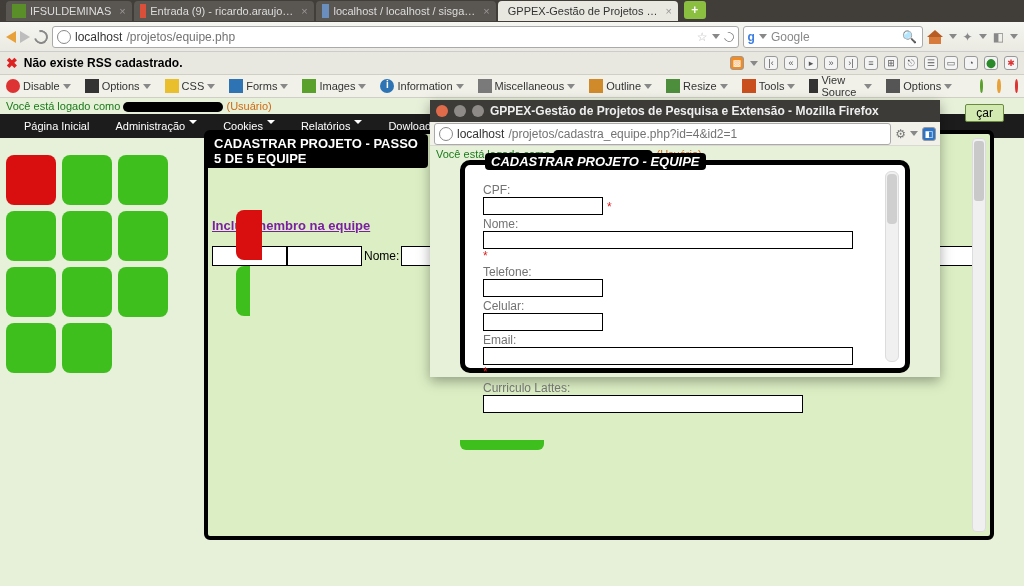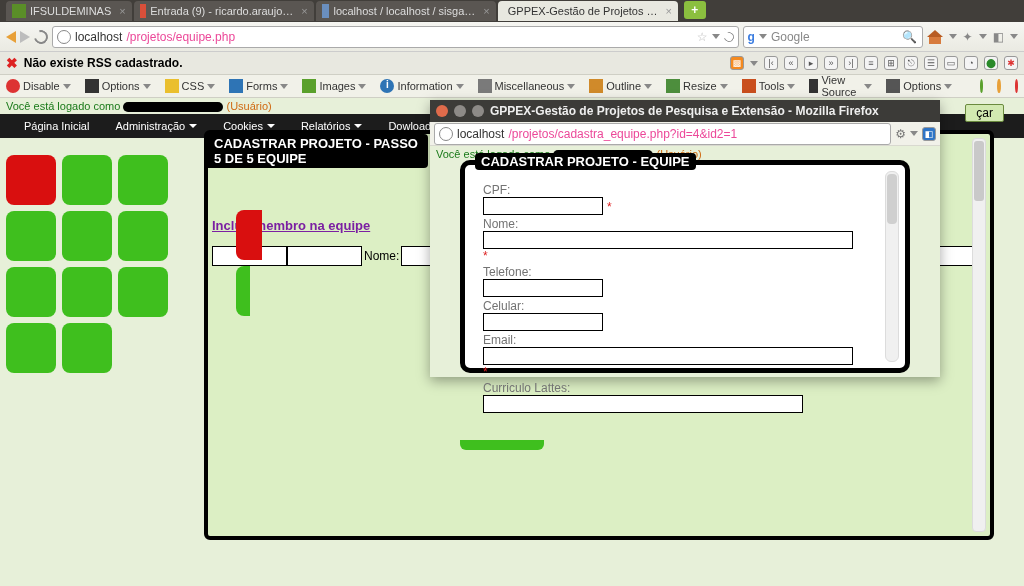--- a/index.html
+++ b/index.html
@@ -20,21 +20,21 @@
 
   
   .navbar { height: 30px; background: linear-gradient(#f6f6f2,#eaeae2); display: flex; align-items: center; padding: 0 6px; gap: 4px; border-bottom: 1px solid #ccc; }
   .tri { width:0;height:0;border-top:6px solid transparent;border-bottom:6px solid transparent; display:inline-block;}
   .tri.back { border-right:10px solid #e8a038; }
   .tri.fwd  { border-left:10px solid #bdbdbd; }
   .reload { width:14px;height:14px;border:2px solid #888;border-radius:50%;border-left-color:transparent; transform:rotate(30deg);}
   .addressbar { flex: 1; height: 22px; border: 1px solid #aaa; border-radius: 3px; background: #fff; display:flex; align-items:center; padding:0 4px; gap:4px;}
   .globe { width:14px;height:14px;border:1px solid #888;border-radius:50%; }
   .addressbar .host { color:#333; }
-  .addressbar .path { color:#ec4899; }
+  .addressbar .path { color:#737373; }
   .addressbar .right { margin-left:auto; display:flex; gap:4px; align-items:center;}
   .star { color:#bbb; }
   .searchbar { width: 180px; height:22px; border:1px solid #aaa; border-radius:3px; background:#fff; display:flex; align-items:center; padding:0 4px; gap:4px;}
   .gblue { color:#3b7de0; font-weight:bold; }
   .iconrow { display:flex; gap:6px; align-items:center; }
   .home { width:16px;height:14px; position:relative; }
   .home::before{content:"";position:absolute;left:2px;top:5px;width:12px;height:9px;background:#d77b3d;}
   .home::after{content:"";position:absolute;left:0;top:0;border-left:8px solid transparent;border-right:8px solid transparent;border-bottom:7px solid #b85d24;}
   .tinyarrow{width:0;height:0;border-left:4px solid transparent;border-right:4px solid transparent;border-top:5px solid #888;}
 
@@ -66,21 +66,21 @@
   .cg{background:#5aa02c;}
   .cy{background:#e8a038;}
   .cr{background:#d33;}
 
   
   .pagebg { position:absolute; left:0; right:0; top:98px; bottom:0; background:#e7f0d9; overflow:hidden;}
   .logged { color:#1a7a1a; font-size:11px; padding:2px 6px;}
   .logged .scr { display:inline-block; width:100px; height:10px; background:#000; border-radius:6px; vertical-align:middle;}
   .logged .role{ color:#d06a13;}
   .mainmenu { height:24px; background:#1c1c1c; color:#fff; display:flex; align-items:center; gap:26px; padding:0 24px; font-size:11px;}
-  .mainmenu .mi{display:flex;align-items:center;gap:4px;}
+  .mainmenu .mi{display:flex;gap:4px;}
   .mainmenu .mi .dd{width:0;height:0;border-left:4px solid transparent;border-right:4px solid transparent;border-top:4px solid #fff;}
 
   .squares { position:absolute; left:6px; top:155px; }
   .srow{display:flex; gap:6px; margin-bottom:6px;}
   .sq50{width:50px;height:50px;border-radius:8px;}
   .sred{background:#d90f0f;}
   .sgreen{background:#3fbf1e;}
 
   .panel { position:absolute; left:204px; top:130px; width:790px; height:410px; background:#dcefc4; border:4px solid #000; border-radius:6px; }
   .panel .title{ position:absolute; left:0; top:0; background:#000; color:#fff; font-weight:bold; padding:2px 6px; font-size:13px; border-radius:0 4px 4px 0;}
@@ -100,21 +100,21 @@
   .popup .ptitle{ height:22px; background:#3c3b38; color:#eee; display:flex; align-items:center; gap:6px; padding:0 6px; font-weight:bold; font-size:12px;}
   .winbtn{width:12px;height:12px;border-radius:50%;}
   .wb-close{background:#e06b4b;}
   .wb-min{background:#8d8a87;}
   .wb-max{background:#8d8a87;}
   .popup .paddr{ height:24px; background:#f1f1e9; display:flex; align-items:center; padding:0 4px; gap:4px; border-bottom:1px solid #d9d9d0;}
   .popup .paddr .addressbar{flex:1;}
   .popup .pbody{ position:absolute; left:0; right:0; top:46px; bottom:0; background:#e7f0d9;}
   .popup .logged{padding:2px 6px;}
   .popup .formwrap{ position:absolute; left:30px; right:30px; top:14px; bottom:4px; background:#fff; border:5px solid #000; border-radius:10px; padding:18px 18px 8px 18px; }
-  .popup .formwrap .ftitle{ position:absolute; left:10px; top:-12px; background:#000; color:#fff; font-weight:bold; padding:1px 6px; border-radius:4px; font-size:13px;}
+  .popup .formwrap .ftitle{ position:absolute; left:20px; top:-12px; background:#000; color:#fff; font-weight:bold; padding:1px 6px; font-style:italic; border-radius:4px; font-size:13px;}
   .popup .fld{ margin-bottom:2px; }
   .popup .fld label{ display:block; color:#737373;}
   .popup .fld input{ border:1px solid #000; height:18px; background:#fff; padding:0 2px;}
   .popup .fld .req{ color:#d22; margin-left:4px;}
   .popup .inscr{position:absolute; right:6px; top:6px; bottom:6px; width:14px; background:#f0f0f0; border:1px solid #dcdcdc; border-radius:6px;}
   .popup .inscr .th{position:absolute;left:1px;top:2px;width:10px;height:50px;background:#cfcfcf;border-radius:4px;}
 
   .underbtn { position:absolute; right:20px; top:104px; z-index:5; background:#d2e9b1; border:1px solid #6a8a3e; padding:1px 10px; border-radius:2px; font-size:12px;}
   .greenstrip { position:absolute; left:460px; top:440px; width:84px; height:10px; background:#3fbf1e; border-radius:0 0 6px 6px; }
 </style>

